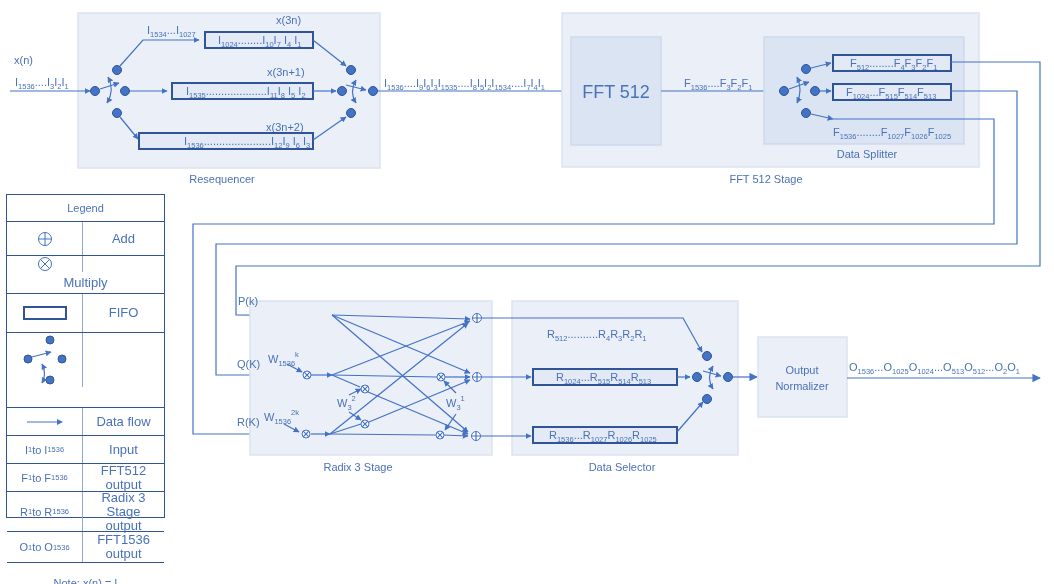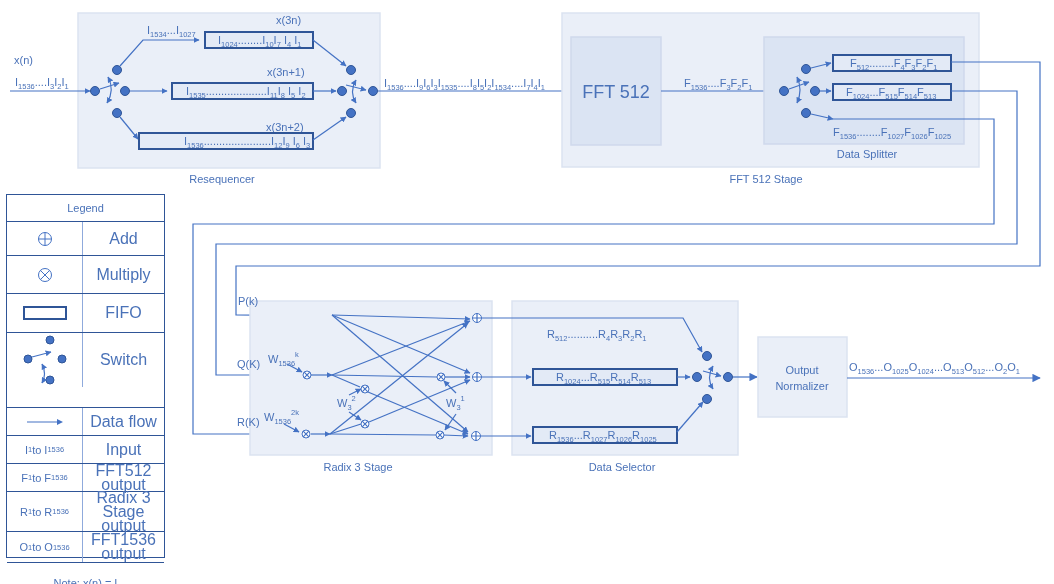--- a/index.html
+++ b/index.html
@@ -10,25 +10,25 @@
   .cap{font-size:11px;}
   .big{font-size:18px;}
   .sub{font-size:7.5px;}
   .sup{font-size:7.5px;}
   .wire{stroke:#4472c4;stroke-width:1.2;fill:none;}
   .block{fill:#eaeff8;stroke:#dbe3f1;stroke-width:1.5;}
   .inner{fill:#dbe4f3;stroke:#cfd9ec;stroke-width:1.5;}
   .fifo{fill:#e3eaf6;stroke:#2f5597;stroke-width:2;}
   .dot{fill:#4472c4;stroke:#2f5597;stroke-width:1;}
   .op{fill:#ffffff;stroke:#4472c4;stroke-width:1;}
-  #legend{position:absolute;left:6px;top:194px;width:159px;height:364px;border:1px solid #2f5597;box-sizing:border-box;background:#fff;}
+  #legend{position:absolute;left:6px;top:194px;width:159px;height:324px;border:1px solid #2f5597;box-sizing:border-box;background:#fff;}
   #legend .row{display:flex;border-top:1px solid #2f5597;box-sizing:border-box;}
   #legend .row:first-child{border-top:none;}
   #legend .c1{width:75px;border-right:1px solid #8faadc;display:flex;align-items:center;justify-content:center;font-size:11px;color:#4a72b8;}
-  #legend .c2{flex:1;display:flex;align-items:center;justify-content:center;font-size:16px;color:#4a72b8;text-align:center;line-height:14px;}
+  #legend .c2{flex:1;display:flex;align-items:center;justify-content:center;font-size:13px;color:#4a72b8;text-align:center;line-height:14px;}
   #legend .full{flex:1;display:flex;align-items:center;justify-content:center;font-size:11px;color:#4a72b8;}
   #legend sub{font-size:7.5px;}
 </style>
 </head>
 <body>
 
 <svg id="diagram" viewBox="0 0 1054 584" xmlns="http://www.w3.org/2000/svg">
   <defs>
     <marker id="ah" viewBox="0 0 10 10" refX="9" refY="5" markerWidth="7" markerHeight="7" orient="auto-start-reverse">
       <path d="M0,0 L10,5 L0,10 z" fill="#4472c4"></path>
@@ -226,21 +226,21 @@
     </div>
   <div class="row" style="height:34px;">
     <div class="c1">
         <svg width="16" height="16">
           <circle cx="8" cy="8" r="6.5" fill="none" stroke="#4472c4" stroke-width="1"></circle>
           <path d="M1.5,8 L14.5,8 M8,1.5 L8,14.5" stroke="#4472c4" stroke-width="1"></path>
         </svg>
       </div>
     <div class="c2">Add</div>
   </div>
-  <div class="row" style="height:38px;">
+  <div class="row" style="height:38px;flex-direction:column;">
     <div class="c1">
         <svg width="16" height="16">
           <circle cx="8" cy="8" r="6.5" fill="none" stroke="#4472c4" stroke-width="1"></circle>
           <path d="M3.4,3.4 L12.6,12.6 M12.6,3.4 L3.4,12.6" stroke="#4472c4" stroke-width="1"></path>
         </svg>
       </div>
     <div class="c2">Multiply</div>
   </div>
   <div class="row" style="height:39px;">
     <div class="c1">
@@ -259,21 +259,20 @@
             </marker>
           </defs>
           <circle cx="30" cy="6" r="4" fill="#4472c4" stroke="#2f5597"></circle>
           <circle cx="8" cy="25" r="4" fill="#4472c4" stroke="#2f5597"></circle>
           <circle cx="42" cy="25" r="4" fill="#4472c4" stroke="#2f5597"></circle>
           <circle cx="30" cy="46" r="4" fill="#4472c4" stroke="#2f5597"></circle>
           <line x1="12" y1="23" x2="31" y2="18" stroke="#4472c4" stroke-width="1.2" marker-end="url(#lah)"></line>
           <path d="M22,30 Q27,40 22,49" fill="none" stroke="#4472c4" stroke-width="1.2" marker-start="url(#lah)" marker-end="url(#lah)"></path>
         </svg>
       </div>
-    <div class="c2">Switch</div>
   </div>
   <div class="row" style="height:28px;margin-top:20px;">
     <div class="c1">
         <svg width="40" height="8">
           <line x1="2" y1="4" x2="36" y2="4" stroke="#4472c4" stroke-width="1.2"></line>
           <path d="M32,1 L38,4 L32,7 z" fill="#4472c4"></path>
         </svg>
       </div>
     <div class="c2">Data flow</div>
   </div>

